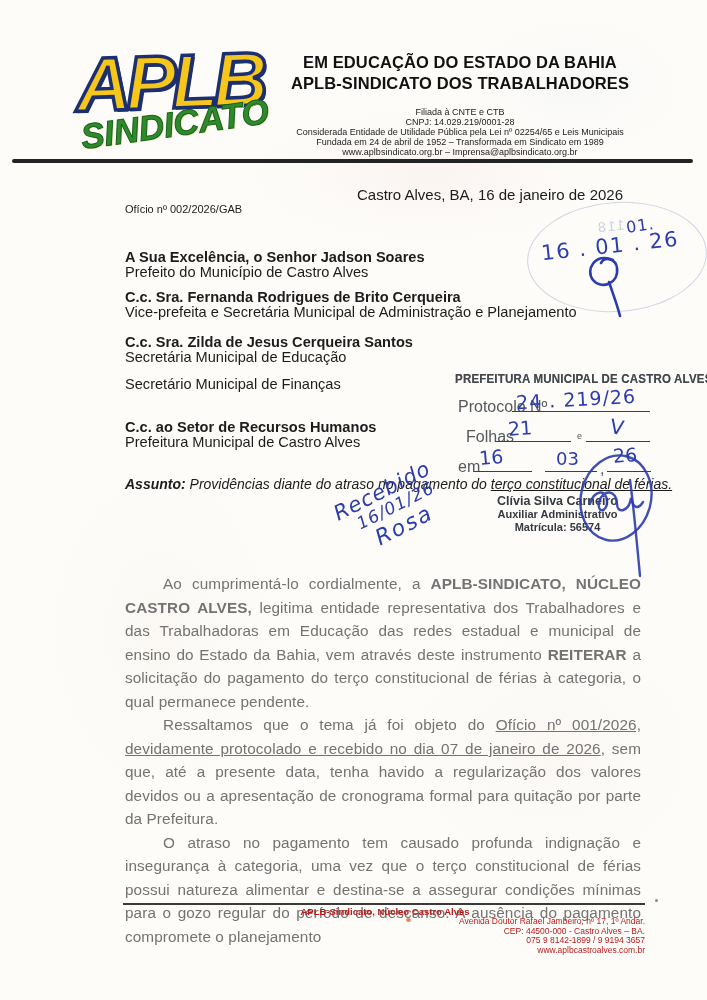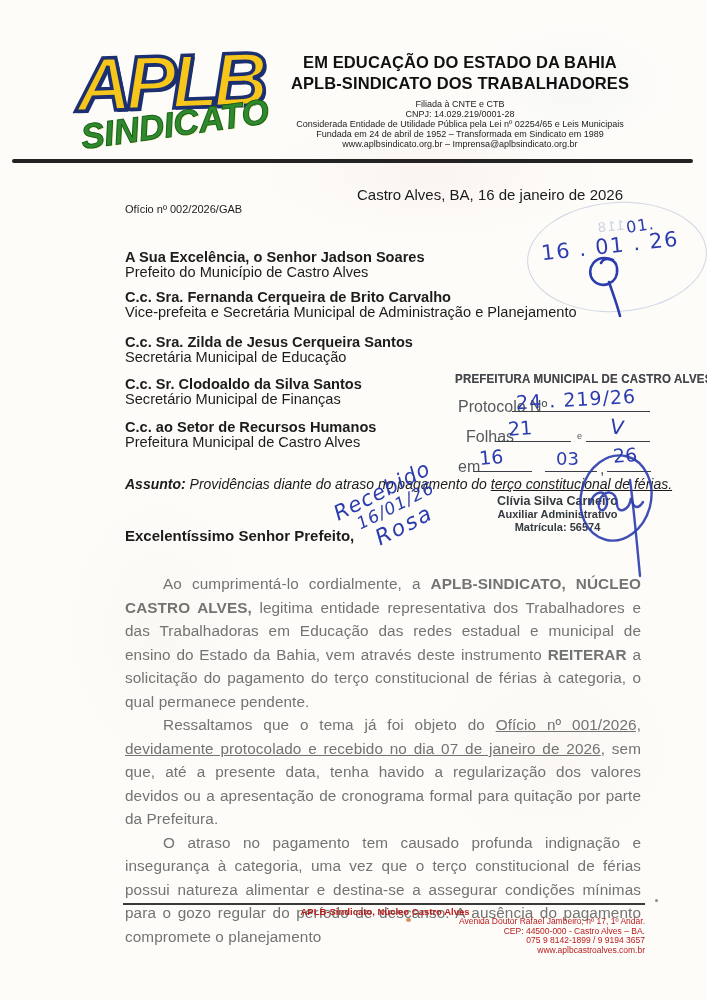--- a/index.html
+++ b/index.html
@@ -20,21 +20,21 @@
   }
   .logo-sind{
     position:absolute;left:14px;top:58px;
     font-size:35px;font-weight:bold;font-style:italic;letter-spacing:0px;
     color:#2f8a2d;-webkit-text-stroke:1px #186018;
     transform:rotate(-8deg);line-height:1;
     text-shadow:1px 1px 0 rgba(230,230,160,0.9);
   }
   .org-header{position:absolute;left:278px;top:52px;width:364px;text-align:center;}
   .org-name{font-size:16.5px;font-weight:bold;line-height:20.5px;letter-spacing:0.1px;color:#111;}
-  .org-details{margin-top:6px;font-size:9px;line-height:10px;color:#222;}
+  .org-details{margin-top:14px;font-size:9px;line-height:10px;color:#222;}
   .divider{position:absolute;left:12px;top:159px;width:681px;height:3.5px;background:#232323;border-radius:2px;}
   
   .dateline{position:absolute;left:357px;top:186px;font-size:15px;}
   .oficio{position:absolute;left:125px;top:203px;font-size:11px;font-weight:normal;}
   .recipient{position:absolute;left:125px;font-size:14.6px;line-height:14.8px;}
   .recipient .b{font-weight:bold;}
   .subject{position:absolute;left:125px;top:476px;font-size:14px;font-style:italic;white-space:nowrap;}
   .subject .lbl{font-weight:bold;}
   .subject .ul{text-decoration:underline;}
   .salutation{position:absolute;left:125px;top:527px;font-size:15px;font-weight:bold;}
@@ -112,29 +112,28 @@
   </svg>
 
   <div class="dateline">Castro Alves, BA, 16 de janeiro de 2026</div>
   <div class="oficio">Ofício nº 002/2026/GAB</div>
 
   <div class="recipient" style="top:250px;">
     <div class="b">A Sua Excelência, o Senhor Jadson Soares</div>
     <div>Prefeito do Município de Castro Alves</div>
   </div>
   <div class="recipient" style="top:290px;">
-    <div class="b">C.c. Sra. Fernanda Cerqueira de Brito Carvalho</div>
+    <div class="b">C.c. Sra. Fernanda Rodrigues de Brito Cerqueira</div>
     <div>Vice-prefeita e Secretária Municipal de Administração e Planejamento</div>
   </div>
   <div class="recipient" style="top:335px;">
     <div class="b">C.c. Sra. Zilda de Jesus Cerqueira Santos</div>
     <div>Secretária Municipal de Educação</div>
   </div>
   <div class="recipient" style="top:377px;">
-    <div class="b">C.c. Sr. Clodoaldo da Silva Santos</div>
     <div>Secretário Municipal de Finanças</div>
   </div>
   <div class="recipient" style="top:420px;">
     <div class="b">C.c. ao Setor de Recursos Humanos</div>
     <div>Prefeitura Municipal de Castro Alves</div>
   </div>
 
   <div class="protocol-stamp">
     <div class="ps-title">PREFEITURA MUNICIPAL DE CASTRO ALVES</div>
   </div>
@@ -172,21 +171,20 @@
     <path d="M16 52 C 20 38, 33 36, 33 50 C 33 60, 23 62, 25 50 C 29 36, 43 38, 43 52 C 43 62, 55 60, 57 46 C 59 56, 64 58, 69 50" fill="none" stroke="#2b3cae" stroke-width="2.4" stroke-linecap="round" opacity="0.9"></path>
     <path d="M56 28 C 60 58, 63 92, 66 124" fill="none" stroke="#2b3cae" stroke-width="2.4" stroke-linecap="round" opacity="0.9"></path>
   </svg>
 
   <div class="received-note">
     <div class="rn1">Recebido</div>
     <div class="rn2">16/01/26</div>
     <div class="rn3">Rosa</div>
   </div>
 
-  <div class="salutation">Excelentíssimo Senhor Prefeito,</div>
 
   <div class="body-text">
     <p><span>Ao cumprimentá-lo cordialmente, a </span><span class="b">APLB-SINDICATO, NÚCLEO CASTRO ALVES,</span><span> legitima entidade representativa dos Trabalhadores e das Trabalhadoras em Educação das redes estadual e municipal de ensino do Estado da Bahia, vem através deste instrumento </span><span class="b">REITERAR</span><span> a solicitação do pagamento do terço constitucional de férias à categoria, o qual permanece pendente.</span></p>
     <p><span>Ressaltamos que o tema já foi objeto do </span><span class="ul">Ofício nº 001/2026, devidamente protocolado e recebido no dia 07 de janeiro de 2026</span><span>, sem que, até a presente data, tenha havido a regularização dos valores devidos ou a apresentação de cronograma formal para quitação por parte da Prefeitura.</span></p>
     <p><span>O atraso no pagamento tem causado profunda indignação e insegurança à categoria, uma vez que o terço constitucional de férias possui natureza alimentar e destina-se a assegurar condições mínimas para o gozo regular do período de descanso. A ausência do pagamento compromete o planejamento</span></p>
   </div>
 
   <div class="footer-line"></div>
   <div class="dot" style="left:655px;top:899px;width:3px;height:3px;background:#8a8a8a;"></div>
   <div class="dot" style="left:406px;top:918px;width:5px;height:4px;background:rgba(201,106,42,0.75);"></div>

